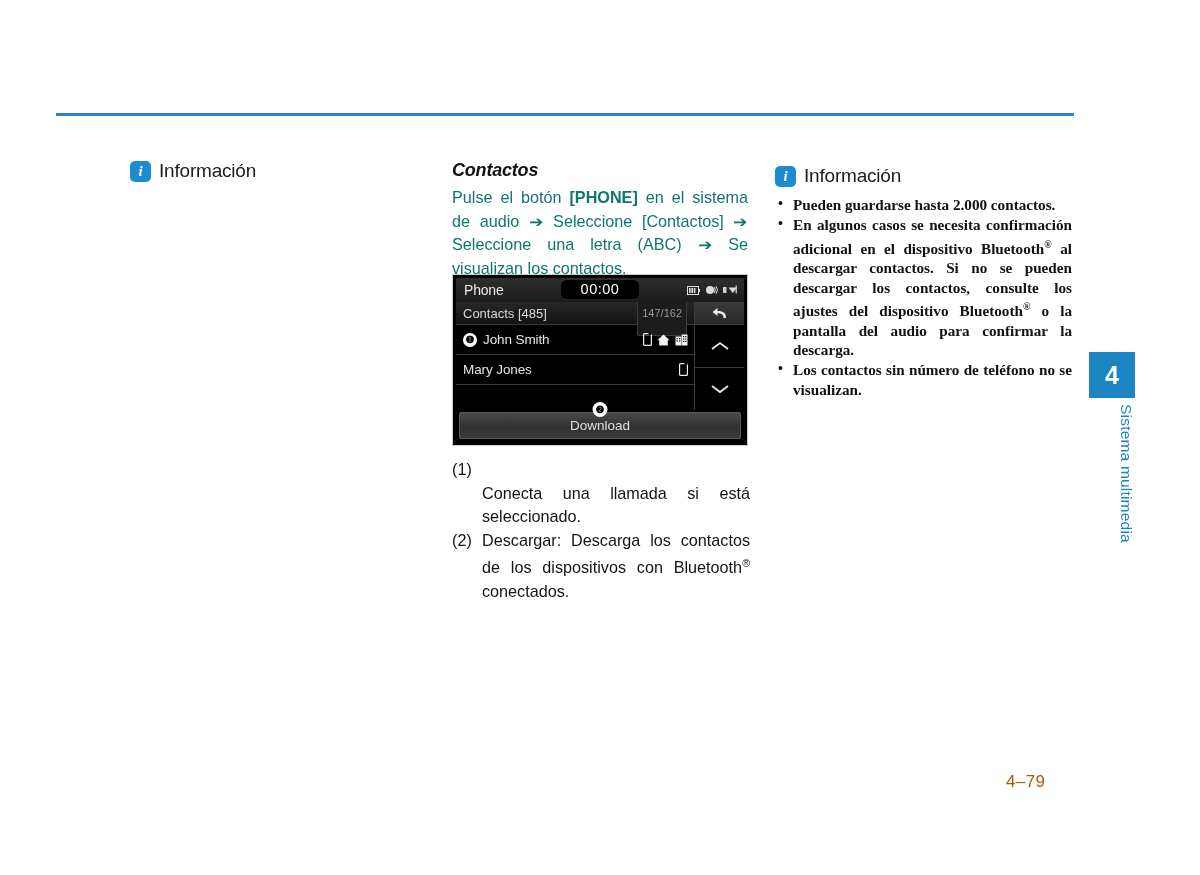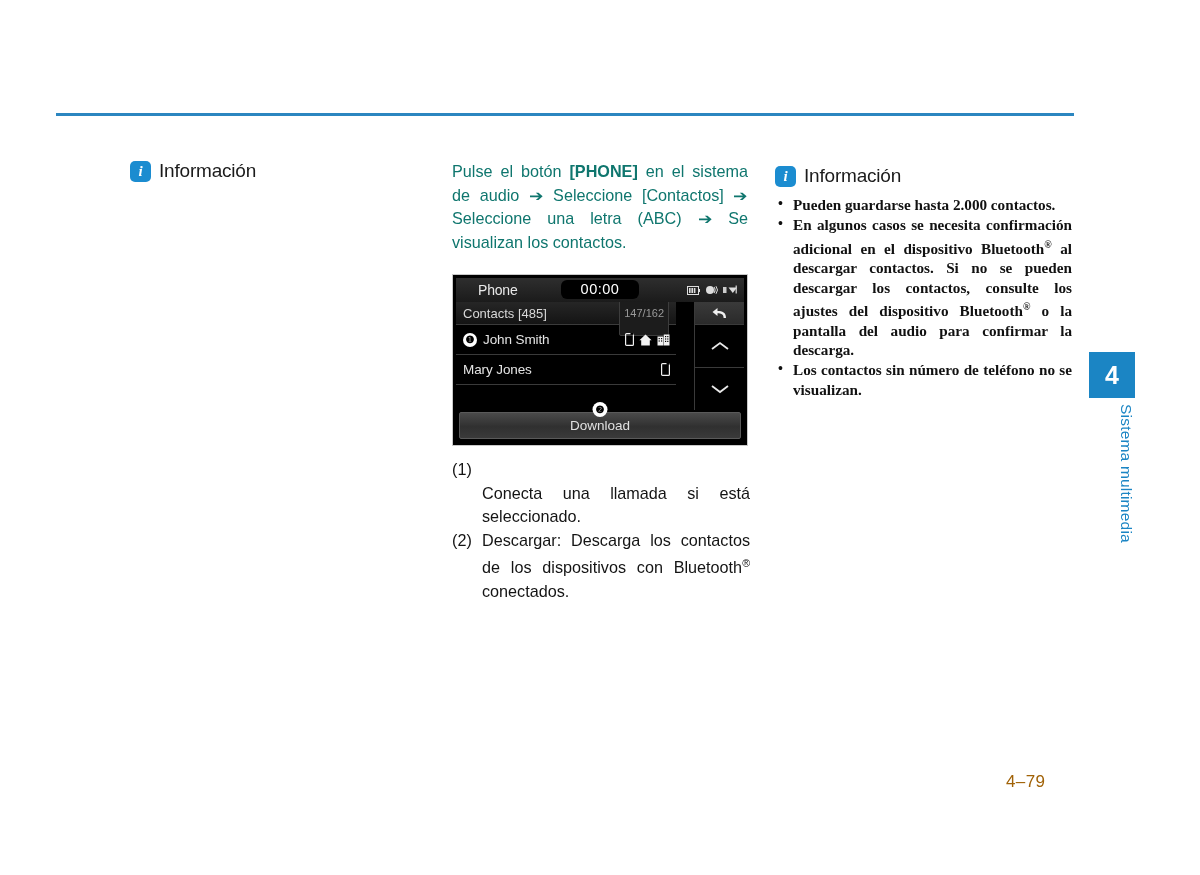--- a/index.html
+++ b/index.html
@@ -136,21 +136,21 @@
     height: 24px;
     background: linear-gradient(180deg,#2e2e2e 0%, #1b1b1b 100%);
     display: flex;
     align-items: center;
     position: relative;
     flex: 0 0 auto;
   }
   .dev-status .s-title {
     font-size: 14px;
     color: #e9e9e9;
-    margin-left: 22px;
+    margin-left: 8px;
     letter-spacing: -0.2px;
   }
   .dev-clock {
     position: absolute;
     left: 50%;
     transform: translateX(-50%);
     top: 2px;
     width: 78px;
     height: 19px;
     background: #000;
@@ -164,21 +164,21 @@
   .dev-status-icons {
     position: absolute;
     right: 6px;
     display: flex;
     align-items: center;
     gap: 5px;
   }
   .st-ico { display: block; }
 
   
-  .dev-body { flex: 1 1 auto; display: flex; min-height: 0; gap: 18px; }
+  .dev-body { flex: 1 1 auto; display: flex; min-height: 0; }
   .dev-list { flex: 1 1 auto; display: flex; flex-direction: column; min-width: 0; }
   .dev-side {
     flex: 0 0 50px;
     display: flex;
     flex-direction: column;
     border-left: 1px solid #3a3a3a;
   }
 
   .subbar {
     height: 23px;
@@ -336,20 +336,21 @@
   <div class="top-rule"></div>
 
   <div class="col col-left">
     <div class="info-head">
       <div class="info-icon">i</div>
       <div class="info-title">Información</div>
     </div>
   </div>
 
   <div class="col col-mid">
+    <div class="mid-title">Contactos</div>
     <div class="mid-para"><span>Pulse el botón </span><span class="bold">[PHONE]</span><span> en el sistema de audio </span><span class="arrow">➔</span><span> Seleccione [Contactos] </span><span class="arrow">➔</span><span> Seleccione una letra (ABC) </span><span class="arrow">➔</span><span> Se visualizan los contactos.</span></div>
   </div>
 
   <div class="device">
     <div class="dev-inner">
 
       <div class="dev-status">
         <span class="s-title">Phone</span>
         <div class="dev-clock">00:00</div>
         <div class="dev-status-icons">

